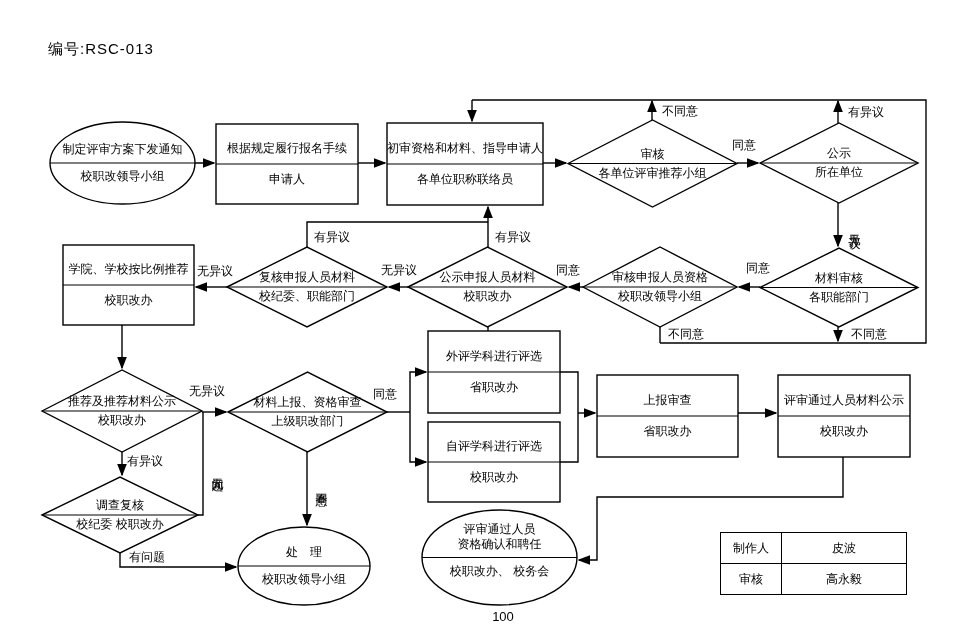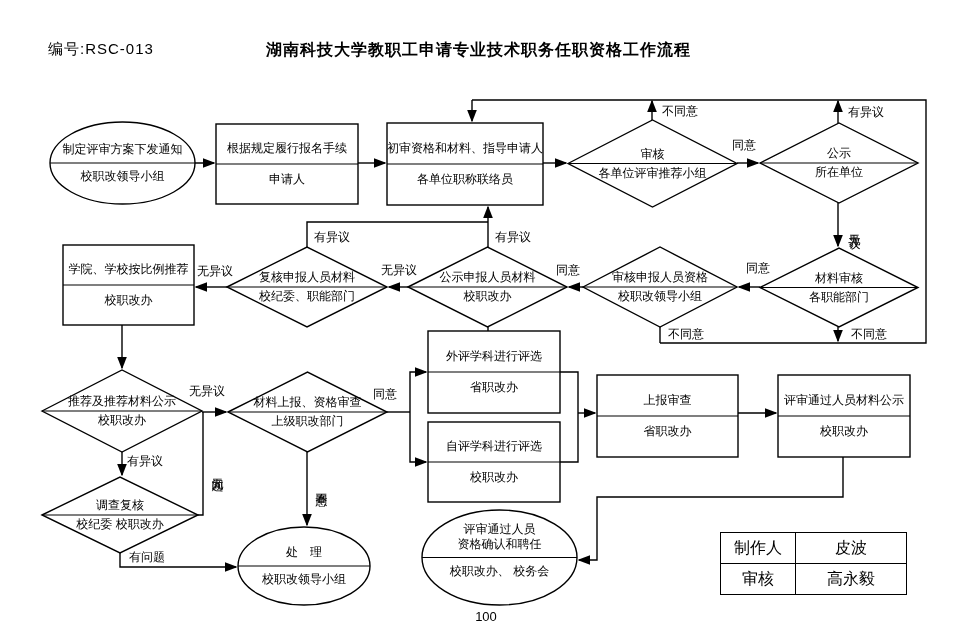--- a/index.html
+++ b/index.html
@@ -5,30 +5,29 @@
   html,body{margin:0;padding:0;background:#fff;}
   .page{position:relative;width:957px;height:637px;background:#ffffff;overflow:hidden;
         font-family:"Liberation Sans","DejaVu Sans",sans-serif;color:#000;border-radius:26px;}
   .doc-code{position:absolute;left:48px;top:40px;font-size:15px;letter-spacing:1px;}
   .doc-title{position:absolute;left:0;right:0;top:40px;text-align:center;font-size:16px;font-weight:bold;letter-spacing:1px;}
   #diagram{position:absolute;left:0;top:0;width:957px;height:637px;}
   .node-label{position:absolute;font-size:12px;line-height:15px;text-align:center;white-space:nowrap;}
   .edge-label{position:absolute;font-size:12px;line-height:13px;transform:translate(-50%,-50%);white-space:nowrap;background:transparent;}
   .edge-label.vertical{writing-mode:vertical-rl;text-orientation:upright;letter-spacing:1px;}
   .info-table{position:absolute;left:720px;top:532px;width:187px;border-collapse:collapse;table-layout:fixed;}
-  .info-table td{border:1.5px solid #000;font-size:16px;text-align:center;vertical-align:middle;padding:1px 7px;line-height:14px;}
+  .info-table td{border:1.5px solid #000;font-size:12px;text-align:center;vertical-align:middle;padding:1px 0;line-height:14px;}
   .info-table td.k{width:60px;height:28px;}
-  .page-number{position:absolute;left:446px;top:609px;width:80px;text-align:center;font-size:13px;}
+  .page-number{position:absolute;left:463px;top:609px;width:80px;text-align:center;font-size:13px;}
 </style>
 </head>
 <body>
 
 <div class="page">
   <div class="doc-code">编号:RSC-013</div>
-  <div class="doc-title">湖南科技大学教职工申请专业技术职务任职资格工作流程</div>
 
   <div id="diagram"><svg width="957" height="637" viewBox="0 0 957 637">
         <defs>
           <marker id="arr" markerWidth="9" markerHeight="8" refX="8" refY="3.5" orient="auto">
             <path d="M0,0 L9,3.5 L0,7 Z" fill="#000000"></path>
           </marker>
         </defs>
         <polyline points="195,163 214,163" fill="none" stroke="#000000" stroke-width="1.4" marker-end="url(#arr)"></polyline>
         <polyline points="358,163 385,163" fill="none" stroke="#000000" stroke-width="1.4" marker-end="url(#arr)"></polyline>
         <polyline points="543,163 566,163" fill="none" stroke="#000000" stroke-width="1.4" marker-end="url(#arr)"></polyline>

